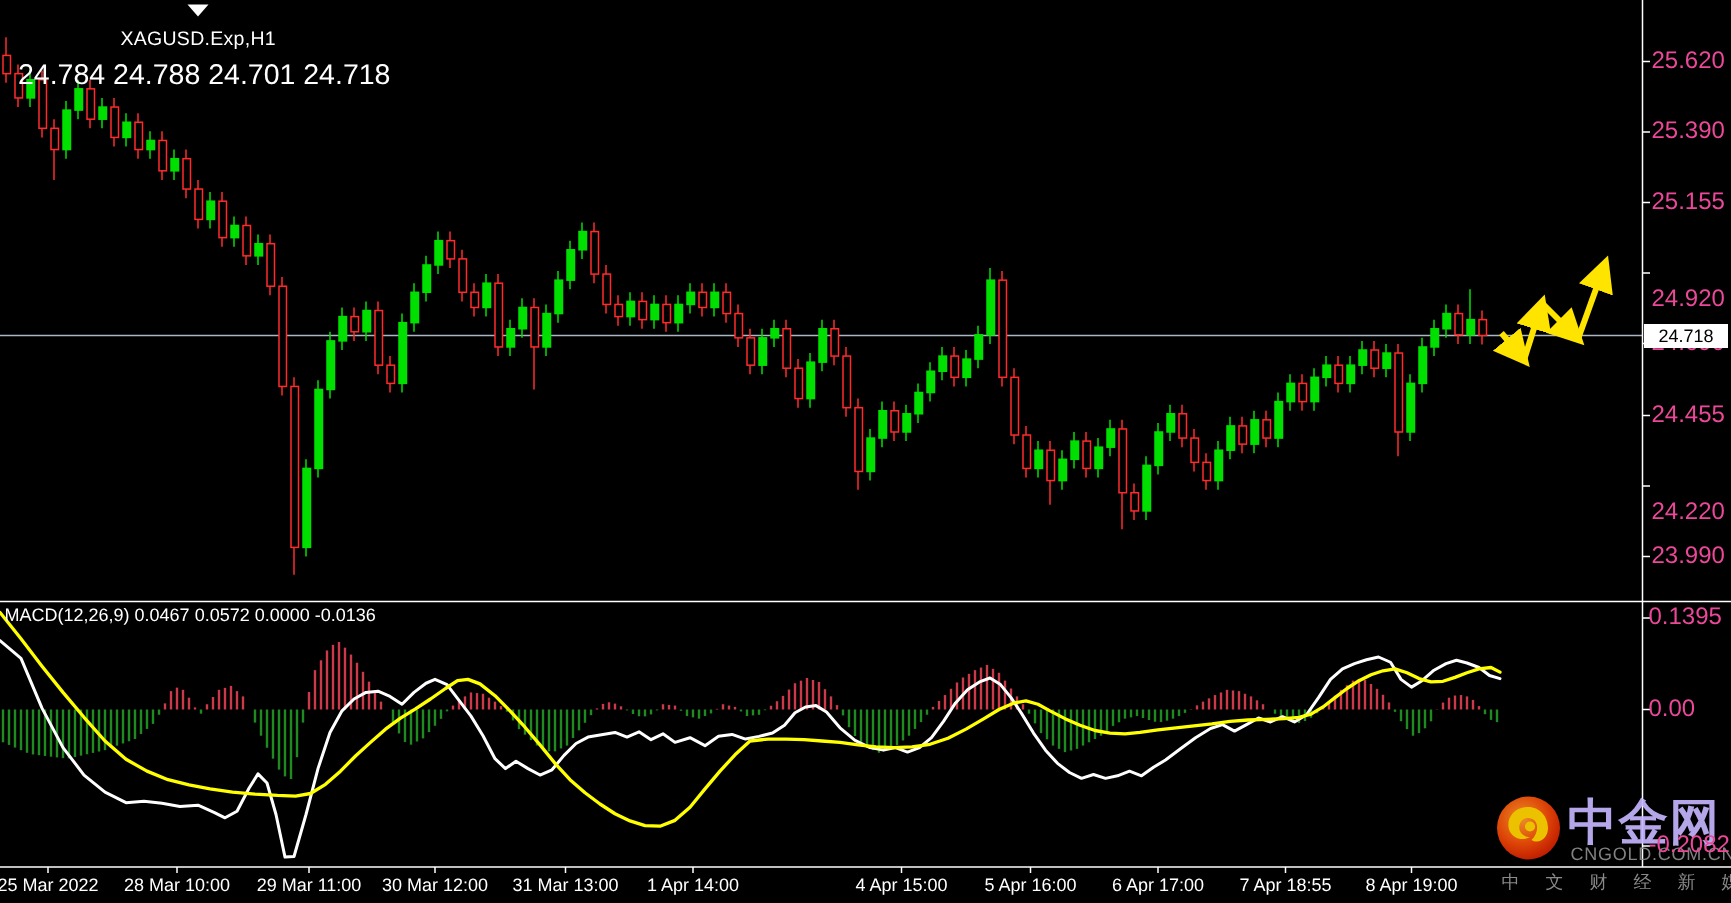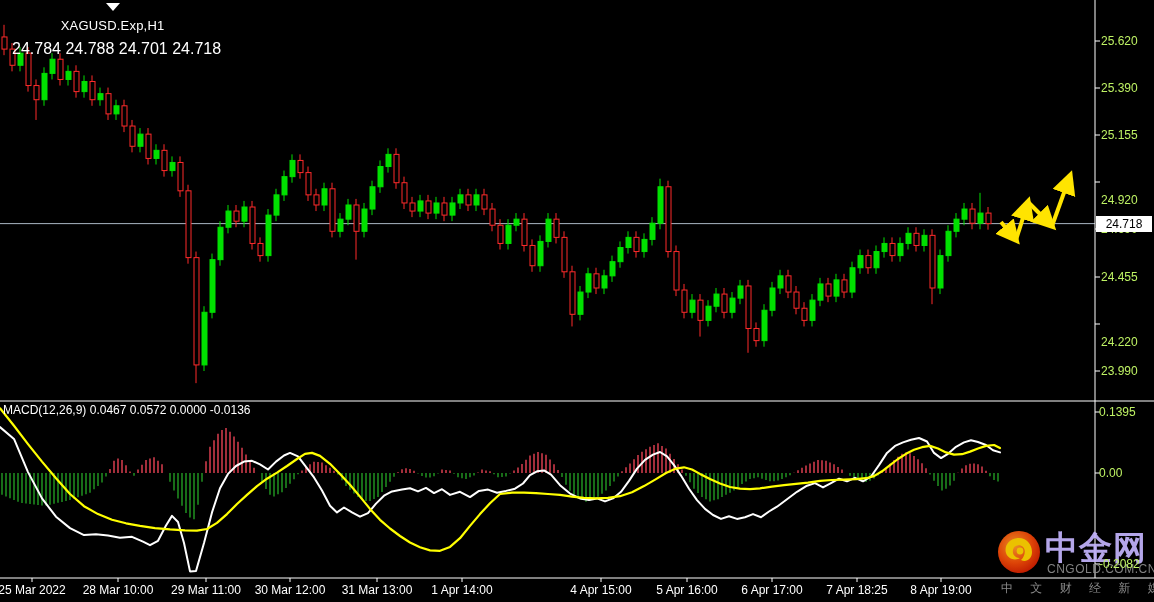--- a/index.html
+++ b/index.html
@@ -2,22 +2,22 @@
 <html><head>
 <meta charset="utf-8">
 <style>
   html,body{margin:0;padding:0;background:#222;}
   #stage{position:relative;width:1154px;height:602px;background:#000;overflow:hidden;
          font-family:"Liberation Sans",sans-serif;}
   .hdr{position:absolute;left:4px;top:3px;display:flex;align-items:center;gap:7px;z-index:5;color:#fff;flex-direction:column;}
   .tri{width:0;height:0;border-left:7px solid transparent;border-right:7px solid transparent;
        border-top:8px solid #fff;display:inline-block;}
   .hdr-text{font-size:13px;letter-spacing:0.2px;}
-  .hdr-quotes{font-size:16px;margin-left:8px;}
-  .axis-label{position:absolute;color:#bef264;font-size:12px;transform:translateY(-50%);z-index:4;white-space:nowrap;}
+  .hdr-quotes{font-size:19px;margin-left:8px;}
+  .axis-label{position:absolute;color:#ec4899;font-size:16px;transform:translateY(-50%);z-index:4;white-space:nowrap;}
   .time-label{position:absolute;color:#fff;font-size:12px;top:583px;transform:translateX(-50%);z-index:4;white-space:nowrap;}
   #price-box{position:absolute;left:1096px;width:56px;height:16px;background:#fff;color:#000;
              font-size:12px;line-height:16px;text-align:center;z-index:6;}
   #macd-label{position:absolute;left:3px;top:403px;color:#fff;font-size:12px;z-index:5;}
   svg{position:absolute;left:0;top:0;}
   
   #watermark{position:absolute;left:993px;top:524px;width:161px;height:76px;z-index:2;opacity:0.92;}
   #wm-title{position:absolute;left:52px;top:2px;font-size:33px;font-weight:bold;color:#c4b5fd;
             letter-spacing:1px;font-family:Liberation Mono, monospace;}
   #wm-domain{position:absolute;left:54px;top:38px;font-size:12px;color:#8d8d8d;letter-spacing:0.5px;}
@@ -592,21 +592,21 @@
   <div id="time-axis">
       <div class="time-label" style="left: 32px;">25 Mar 2022</div>
       <div class="time-label" style="left: 118px;">28 Mar 10:00</div>
       <div class="time-label" style="left: 206px;">29 Mar 11:00</div>
       <div class="time-label" style="left: 290px;">30 Mar 12:00</div>
       <div class="time-label" style="left: 377px;">31 Mar 13:00</div>
       <div class="time-label" style="left: 462px;">1 Apr 14:00</div>
       <div class="time-label" style="left: 601px;">4 Apr 15:00</div>
       <div class="time-label" style="left: 687px;">5 Apr 16:00</div>
       <div class="time-label" style="left: 772px;">6 Apr 17:00</div>
-      <div class="time-label" style="left: 857px;">7 Apr 18:25</div>
+      <div class="time-label" style="left: 857px;">7 Apr 18:55</div>
       <div class="time-label" style="left: 941px;">8 Apr 19:00</div>
     </div>
 
   <div id="price-box" style="top: 215.613px;">24.718</div>
 
   <div id="watermark">
     <svg width="50" height="50" style="left:2px;top:4px;">
       <defs>
         <radialGradient id="wmgrad" cx="40%" cy="35%" r="75%">
           <stop offset="0%" stop-color="#ff9a2a"></stop>

